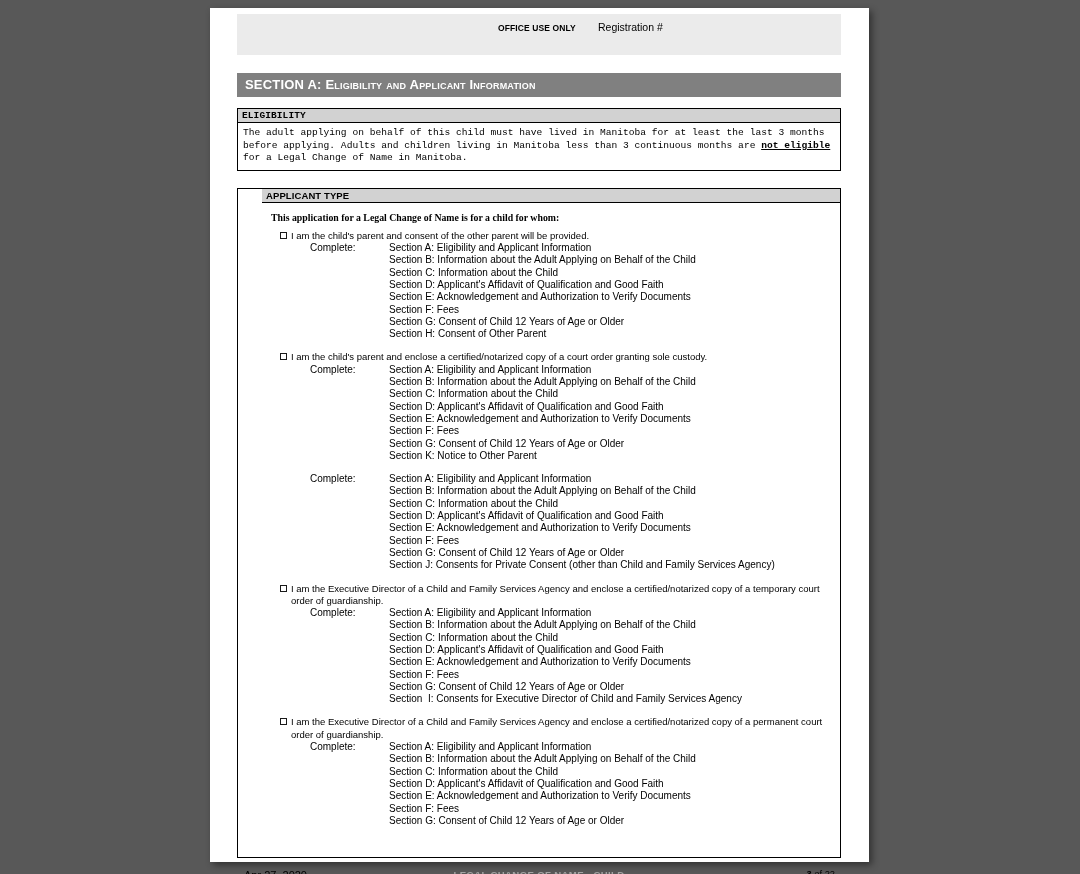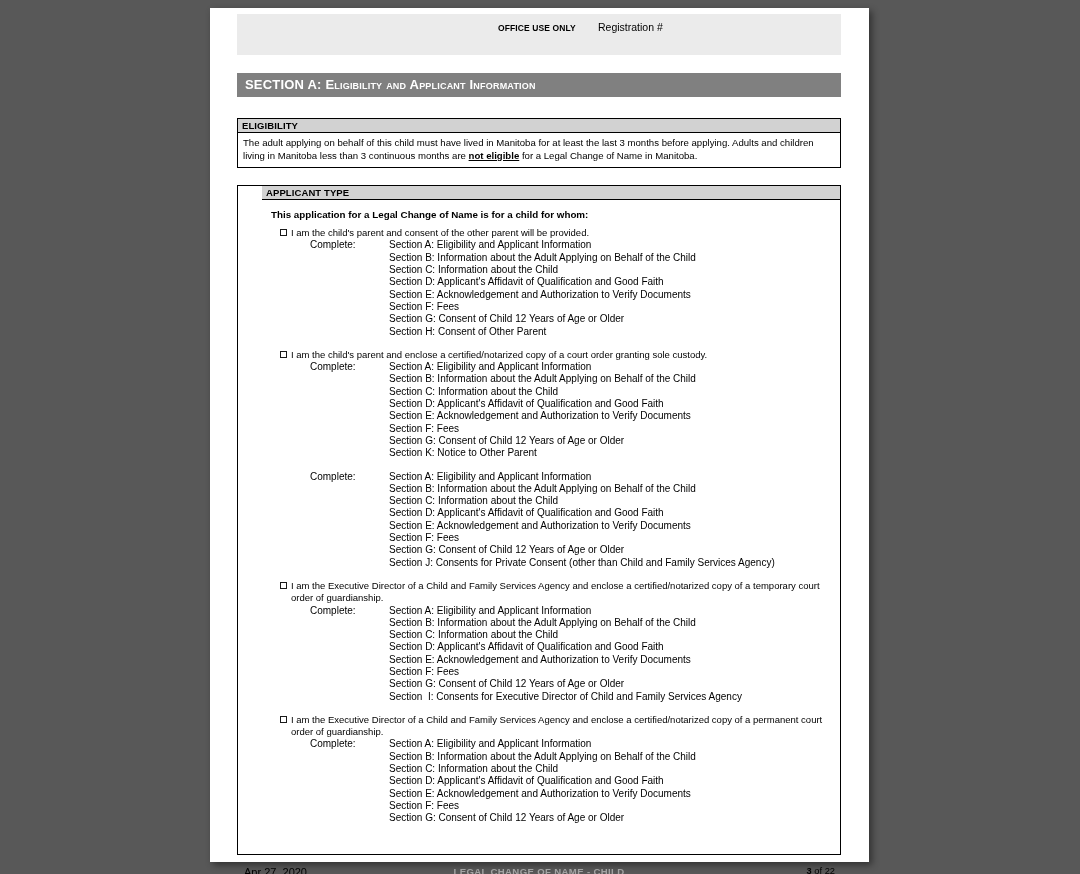--- a/index.html
+++ b/index.html
@@ -121,20 +121,21 @@
   .apptype-body {
     padding: 9px 6px 10px 6px;
     min-height: 654px;
     box-sizing: border-box;
   }
   .intro {
     font-size: 9.8px;
     font-weight: bold;
     margin: 0 0 7px 3px;
     color: #000;
+    font-family: Liberation Serif, serif;
   }
 
   
   .option { margin-bottom: 11px; }
   .option:last-child { margin-bottom: 0; }
 
   .opt-head {
     position: relative;
     padding-left: 23px;
     font-size: 9.5px;
@@ -215,21 +216,21 @@
 
     <div class="office-bar">
       <span class="office-label">OFFICE USE ONLY</span>
       <span class="reg-label">Registration #</span>
     </div>
 
     <div class="section-bar">
       <span class="sec-txt"><span class="lead">SECTION A:</span> <span>Eligibility and Applicant Information</span></span>
     </div>
 
-    <div class="block" style="margin-top:21px;">
+    <div class="block" style="margin-top:11px;font-family:Liberation Mono, monospace;">
       <div class="band">
         <span>ELIGIBILITY</span>
       </div>
       <div class="elig-body"><span>The adult applying on behalf of this child must have lived in Manitoba for at least the last 3 months before applying.  Adults and children living in Manitoba less than 3 continuous months are </span><u>not eligible</u><span> for a Legal Change of Name in Manitoba.</span></div>
     </div>
 
     <div class="block">
       <div class="band">
         <span>APPLICANT TYPE</span>
       </div>

